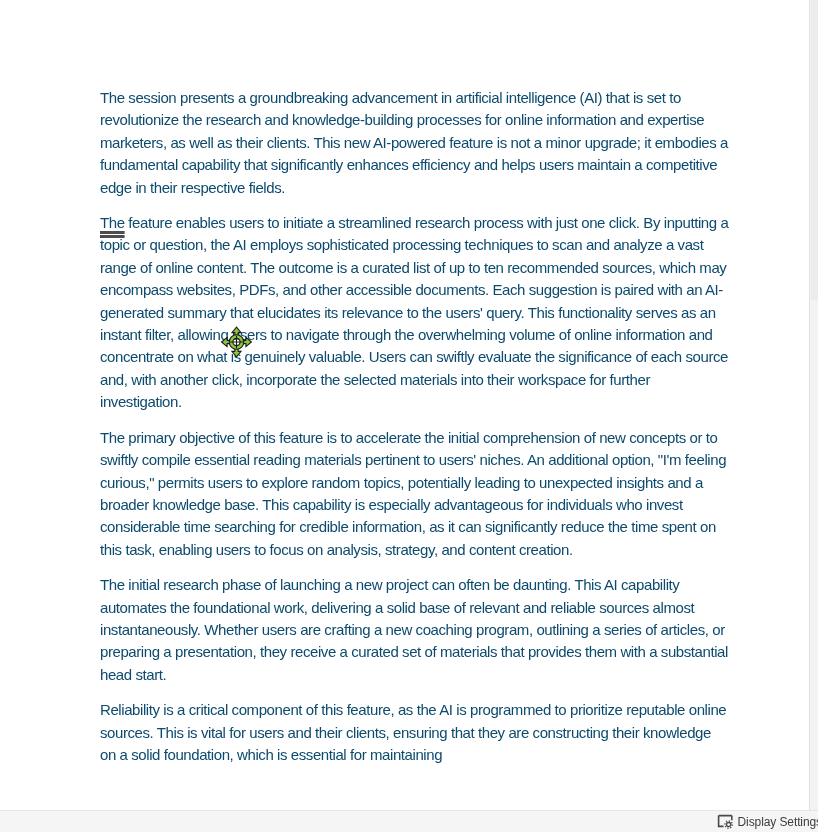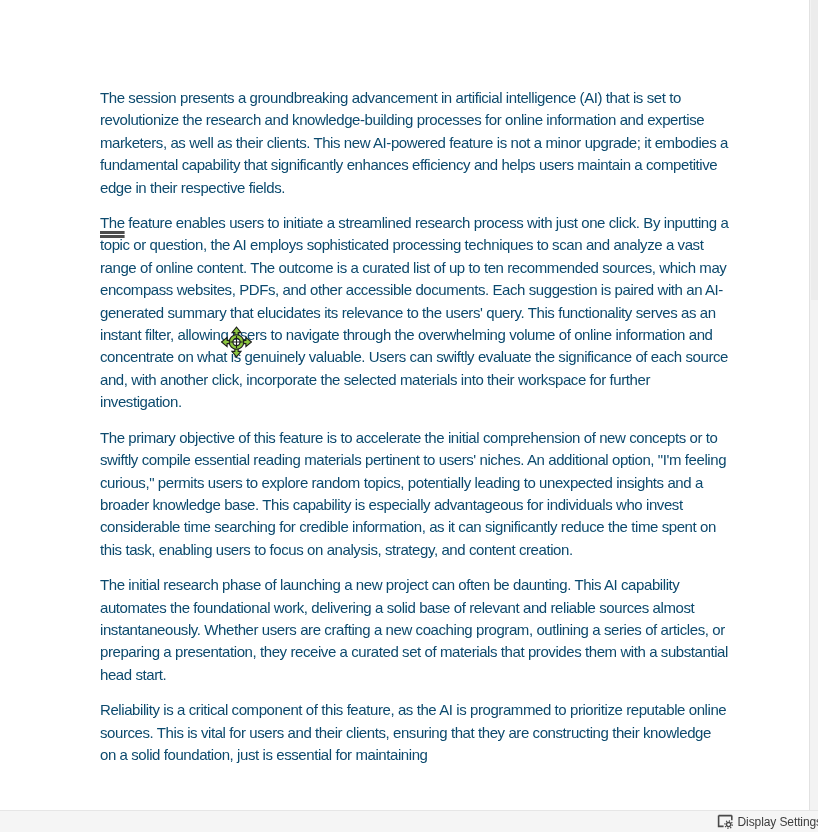--- a/index.html
+++ b/index.html
@@ -88,21 +88,21 @@
 
 <div class="doc">
   <p>The session presents a groundbreaking advancement in artificial intelligence (AI) that is set to revolutionize the research and knowledge-building processes for online information and expertise marketers, as well as their clients. This new AI-powered feature is not a minor upgrade; it embodies a fundamental capability that significantly enhances efficiency and helps users maintain a competitive edge in their respective fields.</p>
 
   <p><span class="dbl-underline">The</span><span> feature enables users to initiate a streamlined research process with just one click. By inputting a topic or question, the AI employs sophisticated processing techniques to scan and analyze a vast range of online content. The outcome is a curated list of up to ten recommended sources, which may encompass websites, PDFs, and other accessible documents. Each suggestion is paired with an AI-generated summary that elucidates its relevance to the users' query. This functionality serves as an instant filter, allowing users to navigate through the overwhelming volume of online information and concentrate on what is genuinely valuable. Users can swiftly evaluate the significance of each source and, with another click, incorporate the selected materials into their workspace for further investigation.</span></p>
 
   <p>The primary objective of this feature is to accelerate the initial comprehension of new concepts or to swiftly compile essential reading materials pertinent to users' niches. An additional option, "I'm feeling curious," permits users to explore random topics, potentially leading to unexpected insights and a broader knowledge base. This capability is especially advantageous for individuals who invest considerable time searching for credible information, as it can significantly reduce the time spent on this task, enabling users to focus on analysis, strategy, and content creation.</p>
 
   <p>The initial research phase of launching a new project can often be daunting. This AI capability automates the foundational work, delivering a solid base of relevant and reliable sources almost instantaneously. Whether users are crafting a new coaching program, outlining a series of articles, or preparing a presentation, they receive a curated set of materials that provides them with a substantial head start.</p>
 
-  <p>Reliability is a critical component of this feature, as the AI is programmed to prioritize reputable online sources. This is vital for users and their clients, ensuring that they are constructing their knowledge on a solid foundation, just is essential for maintaining</p>
+  <p>Reliability is a critical component of this feature, as the AI is programmed to prioritize reputable online sources. This is vital for users and their clients, ensuring that they are constructing their knowledge on a solid foundation, which is essential for maintaining</p>
 </div>
 
 <div class="move-cursor">
   <svg width="31" height="32" viewBox="0 0 32 32">
     <g fill="#8dc63f" stroke="#1c1c1c" stroke-width="1.1" stroke-linejoin="miter">
       <path d="M16 0.6 L11.3 6.3 L14.3 6.3 L14.3 10 L17.7 10 L17.7 6.3 L20.7 6.3 Z"></path>
       <path d="M16 0.6 L11.3 6.3 L14.3 6.3 L14.3 10 L17.7 10 L17.7 6.3 L20.7 6.3 Z" transform="rotate(90 16 16)"></path>
       <path d="M16 0.6 L11.3 6.3 L14.3 6.3 L14.3 10 L17.7 10 L17.7 6.3 L20.7 6.3 Z" transform="rotate(180 16 16)"></path>
       <path d="M16 0.6 L11.3 6.3 L14.3 6.3 L14.3 10 L17.7 10 L17.7 6.3 L20.7 6.3 Z" transform="rotate(270 16 16)"></path>
     </g>

